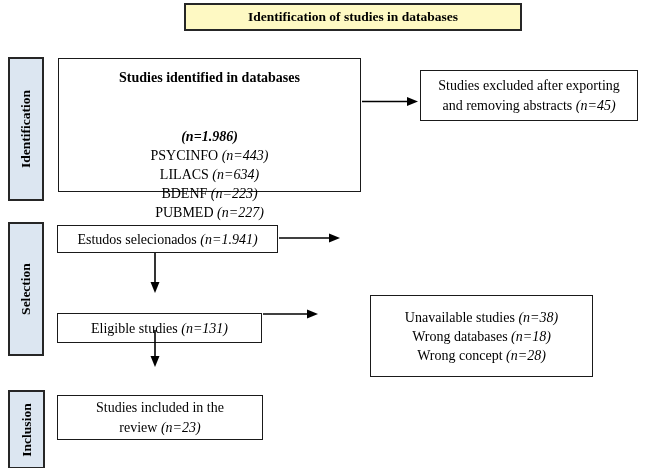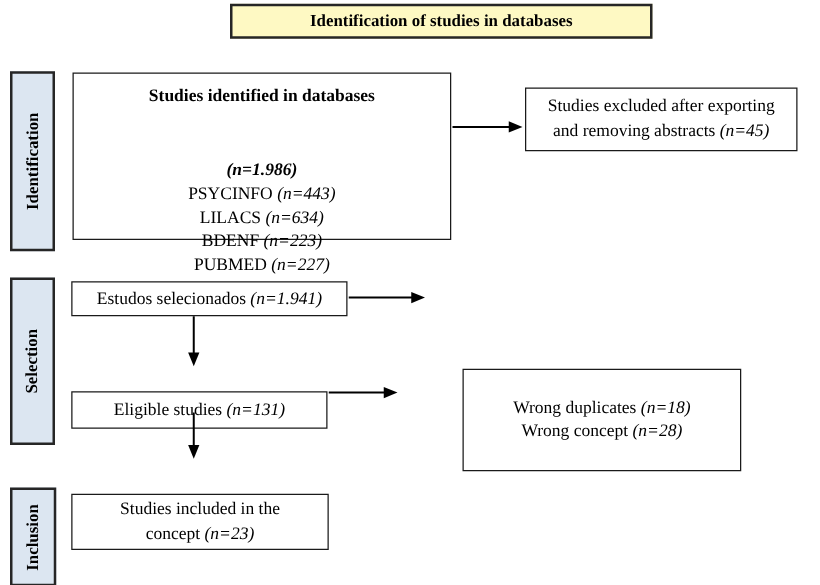--- a/index.html
+++ b/index.html
@@ -72,26 +72,27 @@
       <div class="line"><span>Studies excluded after exporting</span></div>
       <div class="line"><span>and removing abstracts </span><span class="it">(n=45)</span></div>
     </div>
   <div class="box box-selected">
       <div class="line"><span>Estudos selecionados </span><span class="it">(n=1.941)</span></div>
     </div>
   <div class="box box-eligible">
       <div class="line"><span>Eligible studies </span><span class="it">(n=131)</span></div>
     </div>
   <div class="box box-excluded-reasons">
-      <div class="line"><span>Wrong duplicates </span><span class="it">(n=18)</span></div>
+      <div class="line"><span>Unavailable studies </span><span class="it">(n=38)</span></div>
+      <div class="line"><span>Wrong databases </span><span class="it">(n=18)</span></div>
       <div class="line"><span>Wrong concept </span><span class="it">(n=28)</span></div>
     </div>
   <div class="box box-included">
       <div class="line"><span>Studies included in the</span></div>
-      <div class="line"><span>concept </span><span class="it">(n=23)</span></div>
+      <div class="line"><span>review </span><span class="it">(n=23)</span></div>
     </div>
 
   <svg class="arrows" width="656" height="468" viewBox="0 0 656 468">
     <g stroke="#000000" stroke-width="1.6" fill="#000000">
 
       <g>
         <line x1="362" y1="101.5" x2="409" y2="101.5"></line>
         <polygon points="418,101.5 407,97 407,106" stroke="none"></polygon>
       </g>
 

